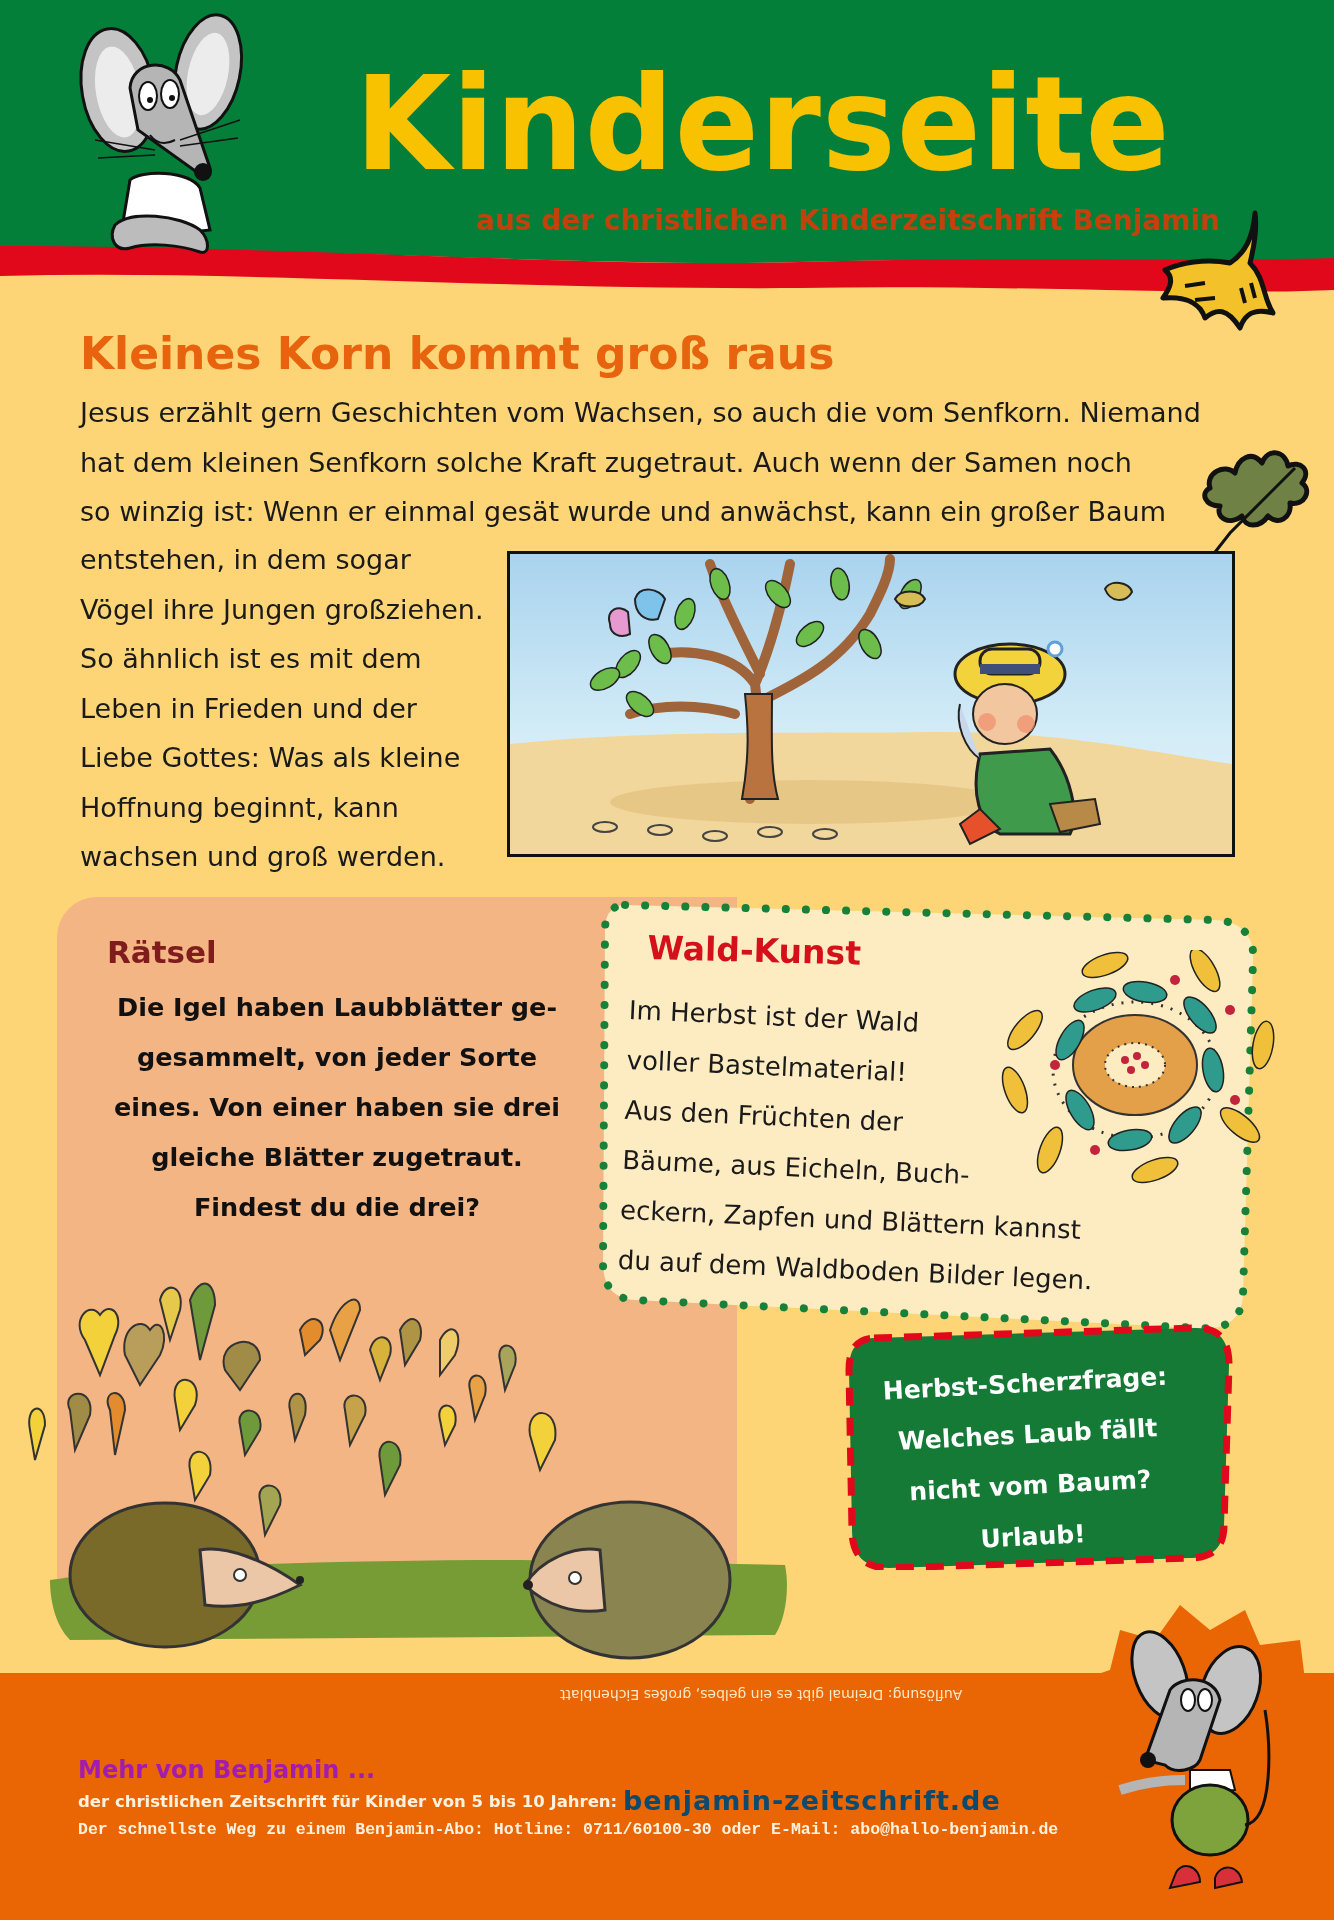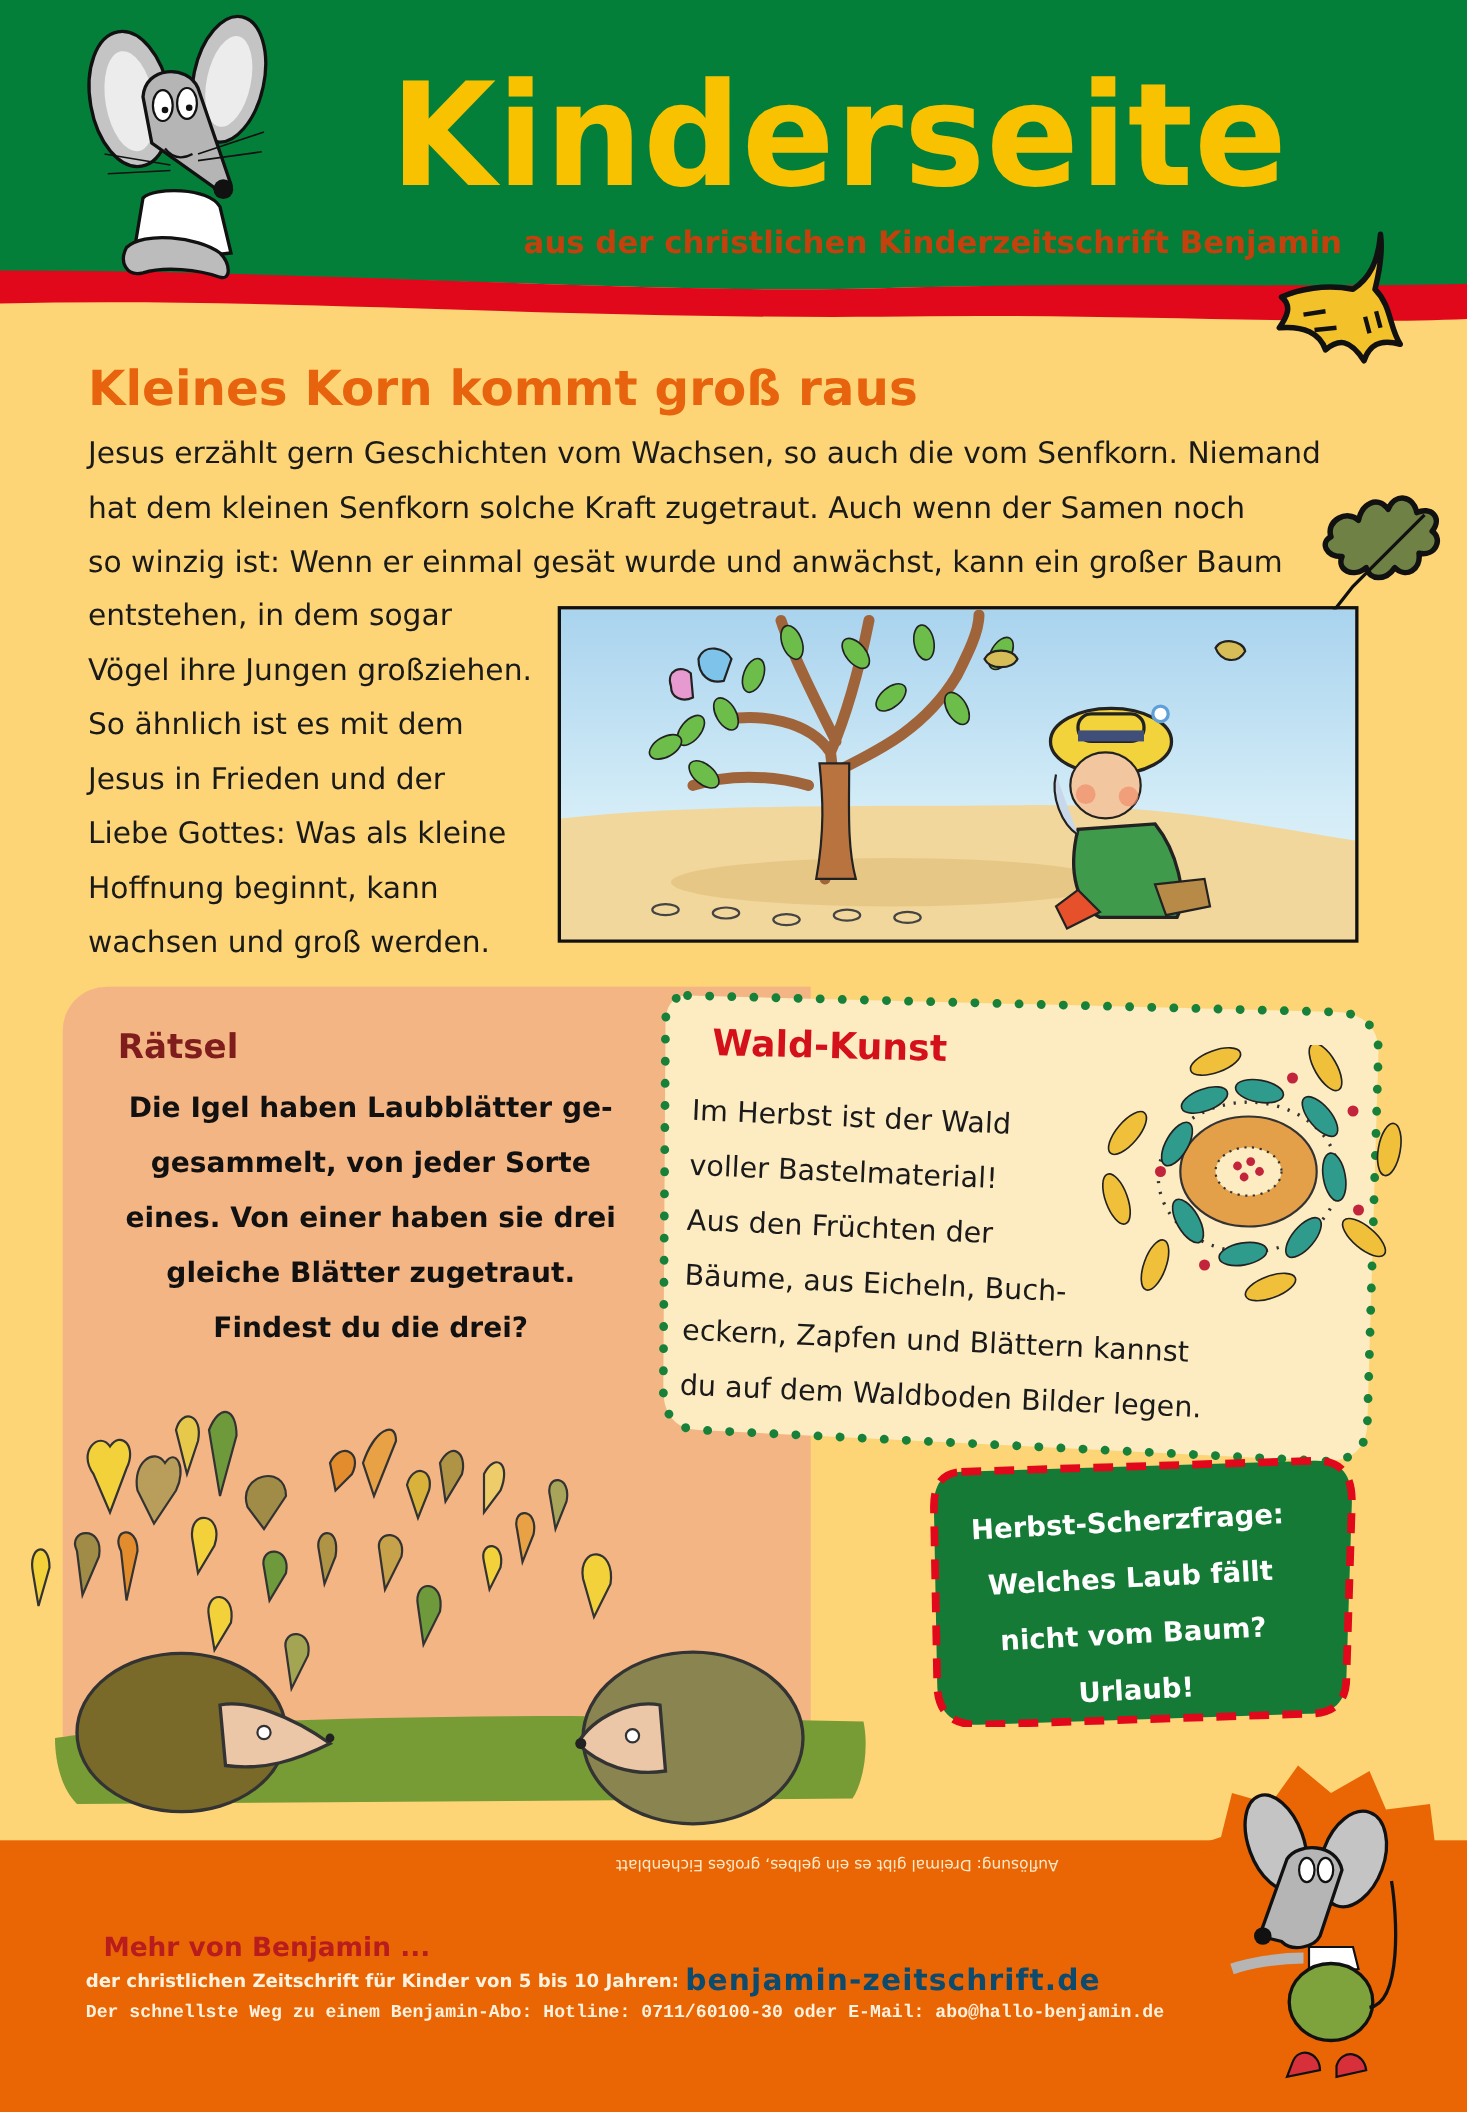--- a/index.html
+++ b/index.html
@@ -31,21 +31,21 @@
   .wald-title { left: 648px; top: 931px; font-family: "DejaVu Sans", sans-serif; font-weight: bold; font-size: 33px; color: #d4101b; line-height: 1; transform: rotate(1.5deg); transform-origin: left top; }
   .wald-text { left: 630px; top: 985px; width: 520px; font-family: "DejaVu Sans", sans-serif; font-size: 26px; color: #1a1a1a; line-height: 50px; transform: rotate(2.5deg); transform-origin: left top; }
 
   
   .joke-box { left: 834px; top: 1320px; width: 400px; height: 250px; }
   .joke-text { left: 854px; top: 1358px; width: 350px; font-family: "DejaVu Sans", sans-serif; font-weight: bold; font-size: 25px; color: #ffffff; line-height: 51px; text-align: center; transform: rotate(-3deg); }
 
   
   .footer { left: 0; top: 1673px; width: 1334px; height: 247px; background: #ea6605; }
   .solution { left: 560px; top: 1688px; font-family: "DejaVu Sans", sans-serif; font-size: 14px; color: #fde9c8; transform: rotate(180deg); line-height: 1; }
-  .more-title { left: 94px; top: 1758px; font-family: "DejaVu Sans", sans-serif; font-weight: bold; font-size: 24px; color: #b91c1c; line-height: 1; }
+  .more-title { left: 78px; top: 1758px; font-family: "DejaVu Sans", sans-serif; font-weight: bold; font-size: 24px; color: #a21caf; line-height: 1; }
   .footer-line1 { left: 78px; top: 1787px; font-family: "DejaVu Sans", sans-serif; font-weight: bold; font-size: 16.5px; color: #fff3e0; line-height: 1; white-space: nowrap; }
   .footer-url { font-size: 27px; letter-spacing: 1px; color: #0c4a6e; vertical-align: -3px; }
   .footer-line2 { left: 78px; top: 1822px; font-family: Liberation Mono, monospace; font-weight: bold; font-size: 16.5px; color: #fff3e0; line-height: 1; white-space: nowrap; }
 </style>
 </head>
 <body>
 
 <div class="abs header">
   <svg width="1334" height="300" viewBox="0 0 1334 300">
     <path d="M0 0 H1334 V262 C1200 268 1000 256 800 262 C600 268 300 246 0 248 Z" fill="#047f3a"></path>
@@ -84,21 +84,21 @@
 <div class="abs article-title">Kleines Korn kommt groß raus</div>
 <div class="abs body-text intro">
   <div>Jesus erzählt gern Geschichten vom Wachsen, so auch die vom Senfkorn. Niemand</div>
   <div>hat dem kleinen Senfkorn solche Kraft zugetraut. Auch wenn der Samen noch</div>
   <div>so winzig ist: Wenn er einmal gesät wurde und anwächst, kann ein großer Baum</div>
 </div>
 <div class="abs body-text side-text">
   <div>entstehen, in dem sogar</div>
   <div>Vögel ihre Jungen großziehen.</div>
   <div>So ähnlich ist es mit dem</div>
-  <div>Jesus in Frieden und der</div>
+  <div>Leben in Frieden und der</div>
   <div>Liebe Gottes: Was als kleine</div>
   <div>Hoffnung beginnt, kann</div>
   <div>wachsen und groß werden.</div>
 </div>
 
 <div class="abs illustration">
   <svg width="722" height="300" viewBox="0 0 722 300">
     <path d="M0 190 C150 175 300 180 420 178 C550 176 650 200 722 210 V300 H0 Z" fill="#f1d79c"></path>
     <ellipse cx="300" cy="248" rx="200" ry="22" fill="#e2c07e" opacity="0.7"></ellipse>
 

